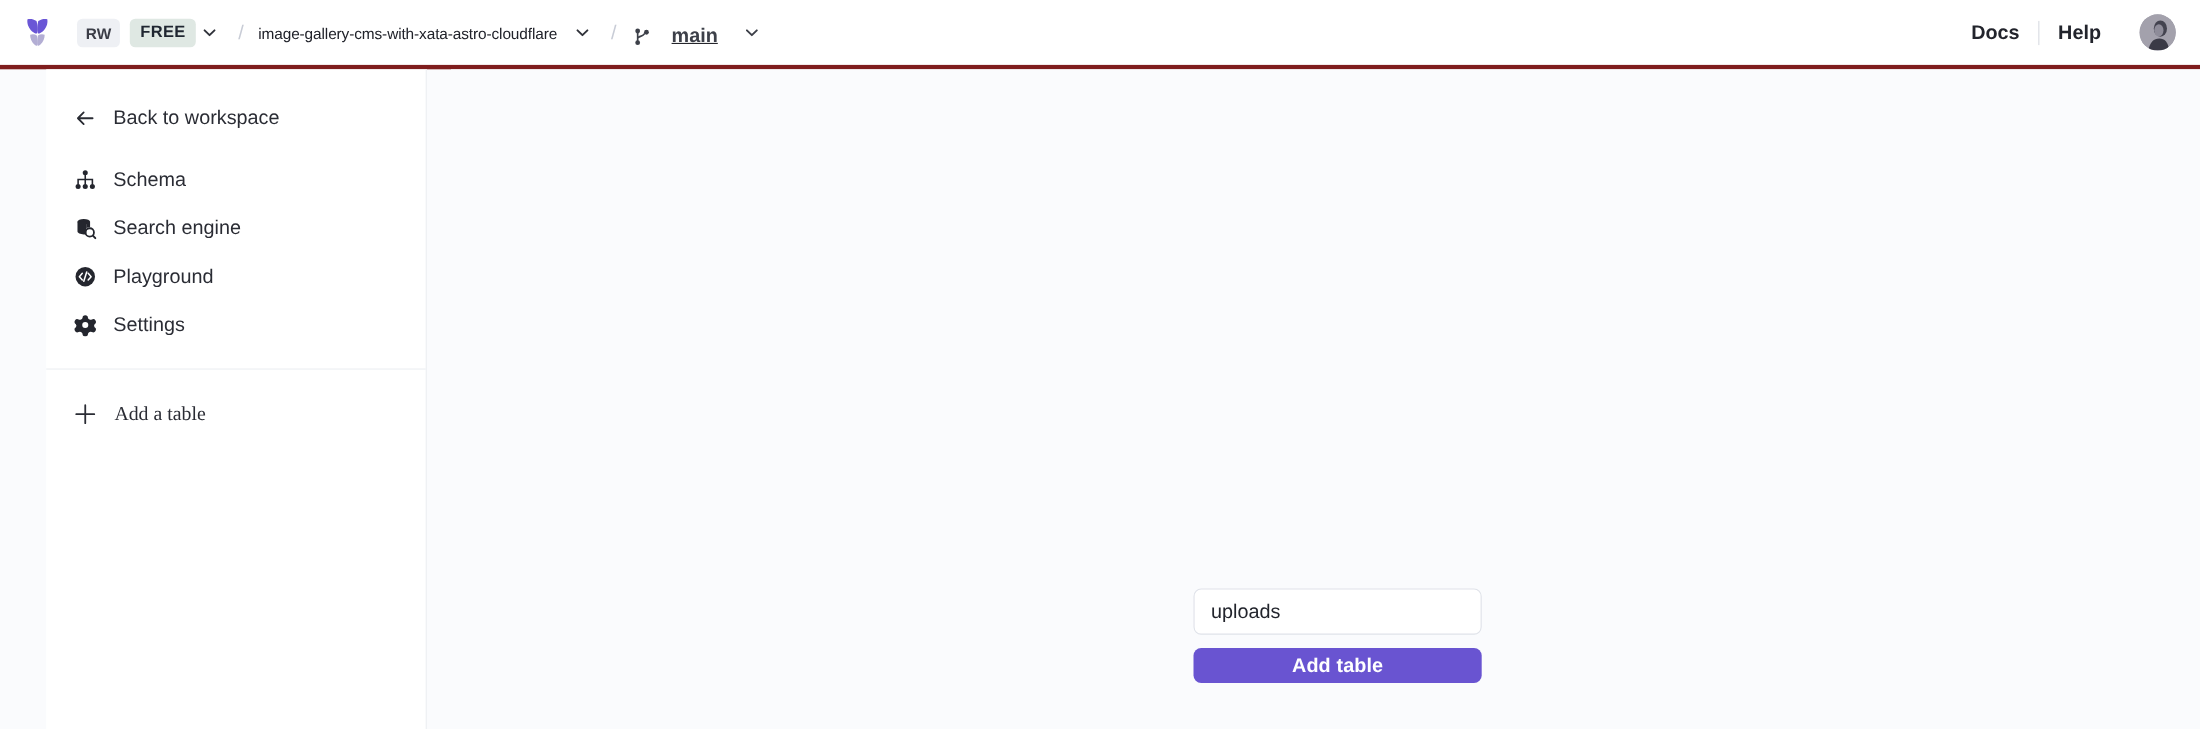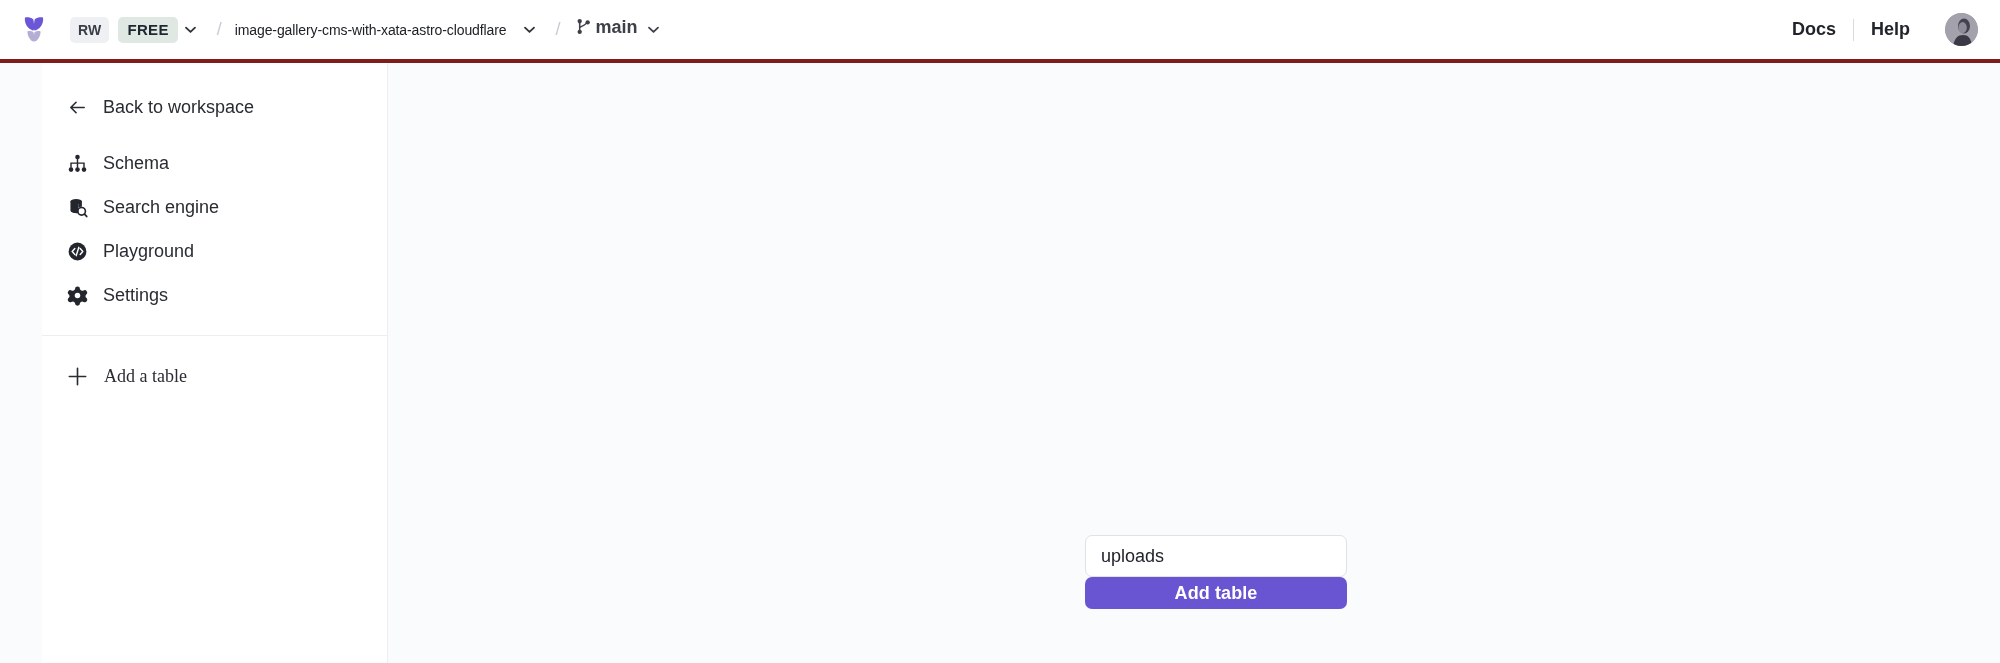--- a/index.html
+++ b/index.html
@@ -92,23 +92,24 @@
   .db-name {
     font-size: 14px;
     font-weight: 400;
     color: #20222a;
     letter-spacing: -.1px;
     white-space: nowrap;
     flex-shrink: 0;
   }
   .branch-wrap {
     display: flex;
-    align-items: flex-start;
-    gap: 3px;
-    flex-shrink: 0;
+    align-items: flex-end;
+    gap: 18px;
+    flex-shrink: 0;
+    text-decoration: underline;
   }
   .branch-icon { display: flex; align-items: center; }
   .branch-name {
     font-size: 18px;
     font-weight: 600;
     color: #3d4049;
     white-space: nowrap;
   }
   .header-right {
     display: flex;
@@ -204,20 +205,21 @@
     height: 600px;
     background: #fafbfd;
   }
   .form-area {
     position: absolute;
     left: 675px;
     top: 472px;
     width: 262px;
     display: flex;
     flex-direction: column;
+    gap: 12px;
   }
   .table-input {
     width: 262px;
     height: 42px;
     border: 1px solid #dfe2e9;
     border-radius: 7px;
     background: #ffffff;
     font-family: "Liberation Sans", sans-serif;
     font-size: 18px;
     color: #22242c;

